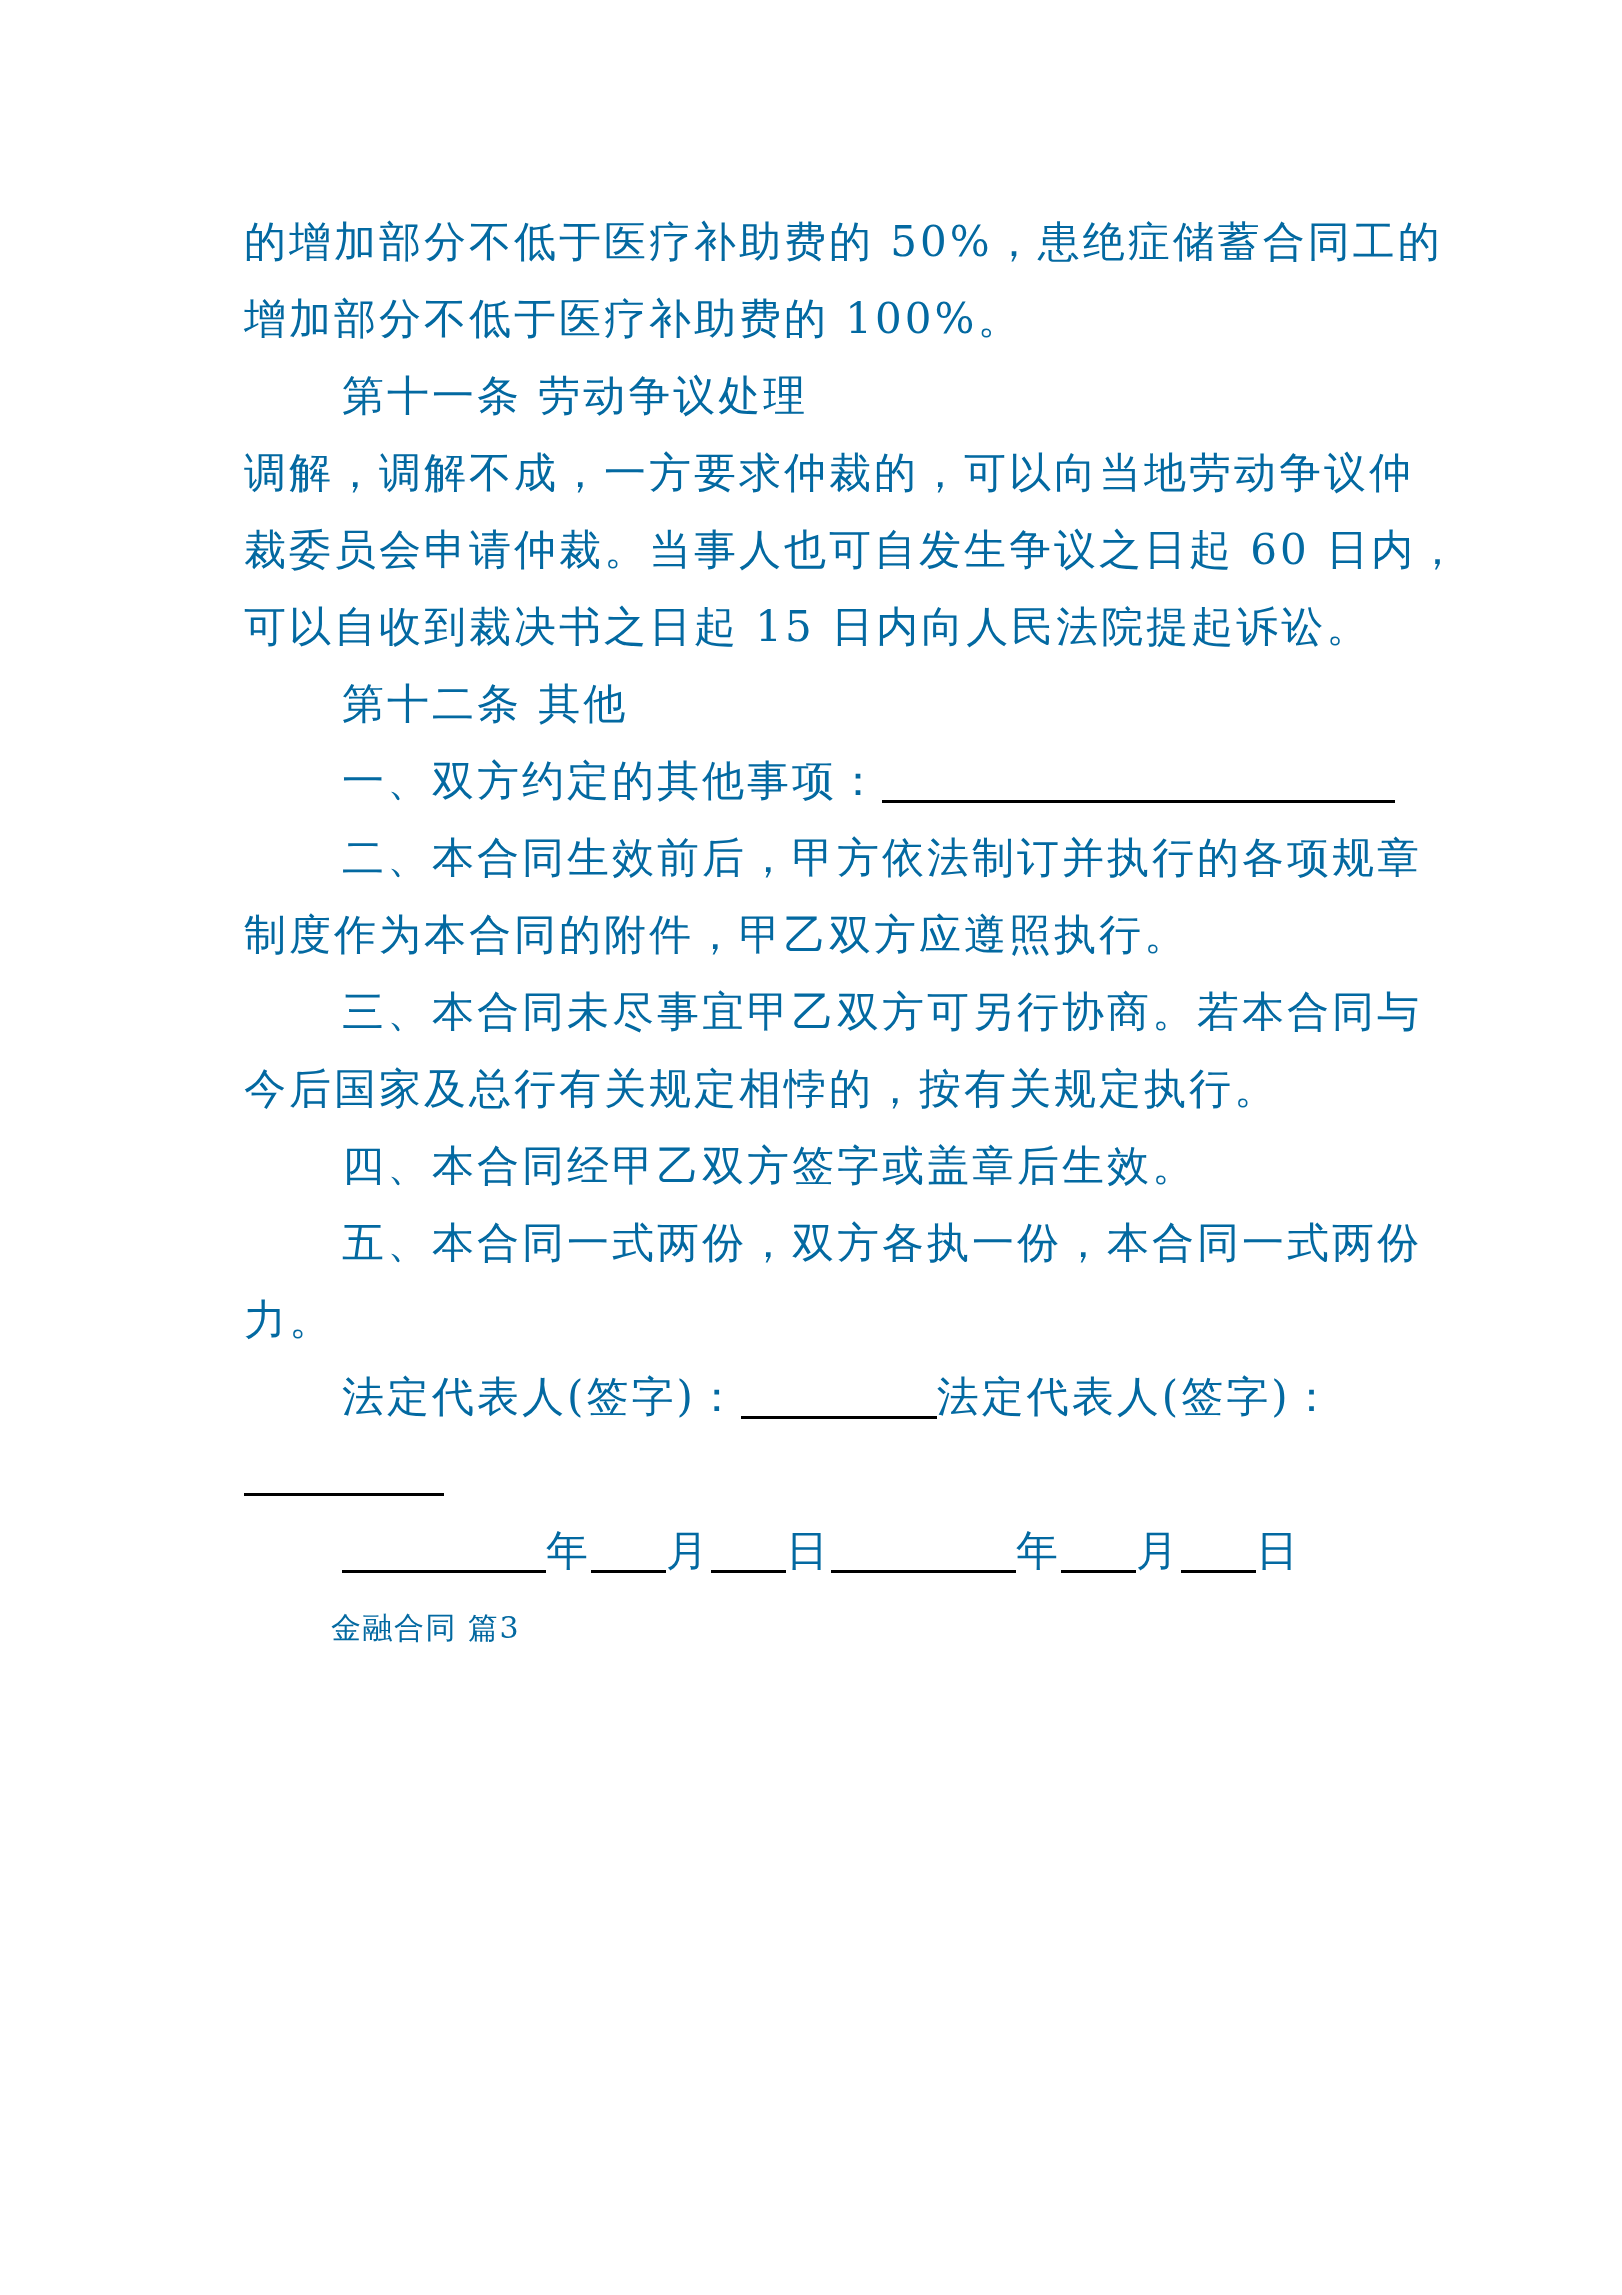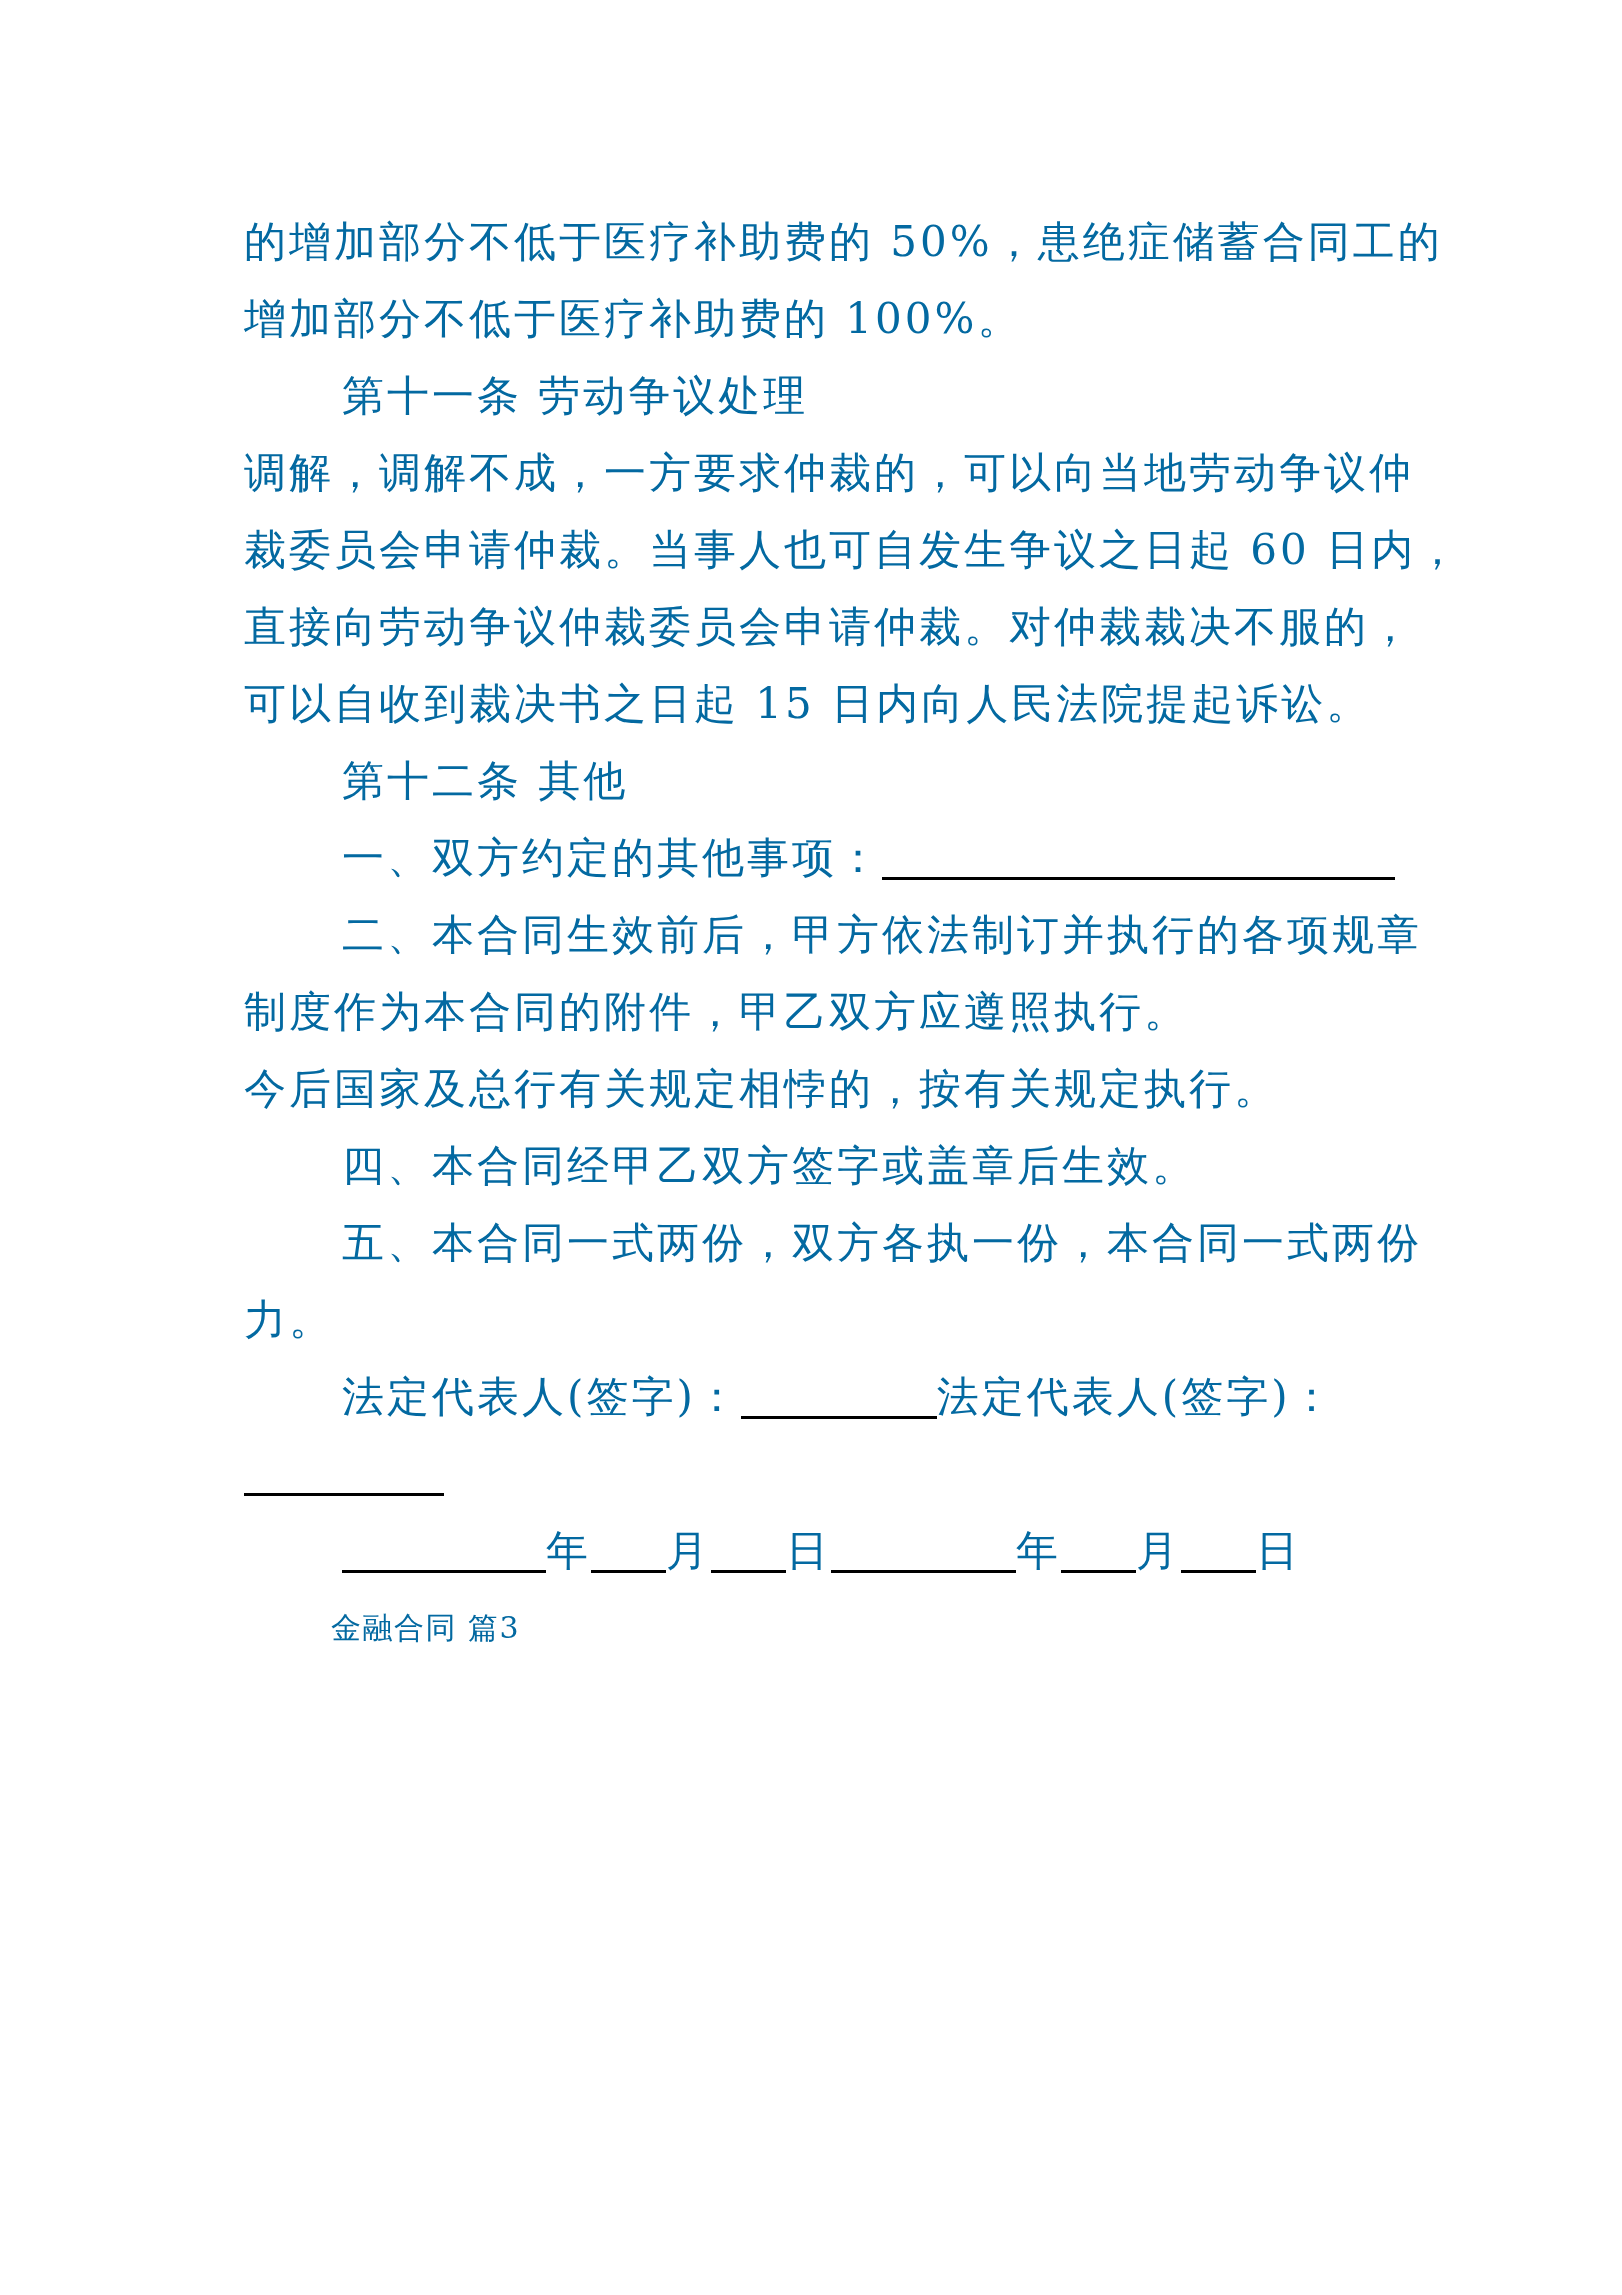--- a/index.html
+++ b/index.html
@@ -58,26 +58,26 @@
 </head>
 <body>
 
 <div class="page">
   <div class="doc">
       <div class="line"><span class="text-run">的增加部分不低于医疗补助费的 50%，患绝症储蓄合同工的</span></div>
       <div class="line"><span class="text-run">增加部分不低于医疗补助费的 100%。</span></div>
       <div class="line indent"><span class="text-run">第十一条 劳动争议处理</span></div>
       <div class="line"><span class="text-run">调解，调解不成，一方要求仲裁的，可以向当地劳动争议仲</span></div>
       <div class="line"><span class="text-run">裁委员会申请仲裁。当事人也可自发生争议之日起 60 日内，</span></div>
-      <div class="line"><span class="text-run">直接向劳动争议仲裁委员会申请仲裁。对仲裁裁决不服的，</span></div>
       <div class="line"><span class="text-run">可以自收到裁决书之日起 15 日内向人民法院提起诉讼。</span></div>
       <div class="line indent"><span class="text-run">第十二条 其他</span></div>
       <div class="line indent"><span class="text-run">一、双方约定的其他事项：</span><span class="blank" style="width: 513px;"></span></div>
       <div class="line indent"><span class="text-run">二、本合同生效前后，甲方依法制订并执行的各项规章</span></div>
       <div class="line"><span class="text-run">制度作为本合同的附件，甲乙双方应遵照执行。</span></div>
+      <div class="line indent"><span class="text-run">三、本合同未尽事宜甲乙双方可另行协商。若本合同与</span></div>
       <div class="line"><span class="text-run">今后国家及总行有关规定相悖的，按有关规定执行。</span></div>
       <div class="line indent"><span class="text-run">四、本合同经甲乙双方签字或盖章后生效。</span></div>
       <div class="line indent"><span class="text-run">五、本合同一式两份，双方各执一份，本合同一式两份</span></div>
       <div class="line"><span class="text-run">力。</span></div>
       <div class="line indent"><span class="text-run">法定代表人(签字)：</span><span class="blank" style="width: 196px;"></span><span class="text-run">法定代表人(签字)：</span></div>
       <div class="line"><span class="blank" style="width: 200px;"></span></div>
       <div class="line indent"><span class="blank" style="width: 204px;"></span><span class="text-run">年</span><span class="blank" style="width: 75px;"></span><span class="text-run">月</span><span class="blank" style="width: 75px;"></span><span class="text-run">日</span><span class="blank" style="width: 185px;"></span><span class="text-run">年</span><span class="blank" style="width: 75px;"></span><span class="text-run">月</span><span class="blank" style="width: 75px;"></span><span class="text-run">日</span></div>
       <div class="line footer"><span class="text-run">金融合同 篇3</span></div>
     </div>
 </div>

